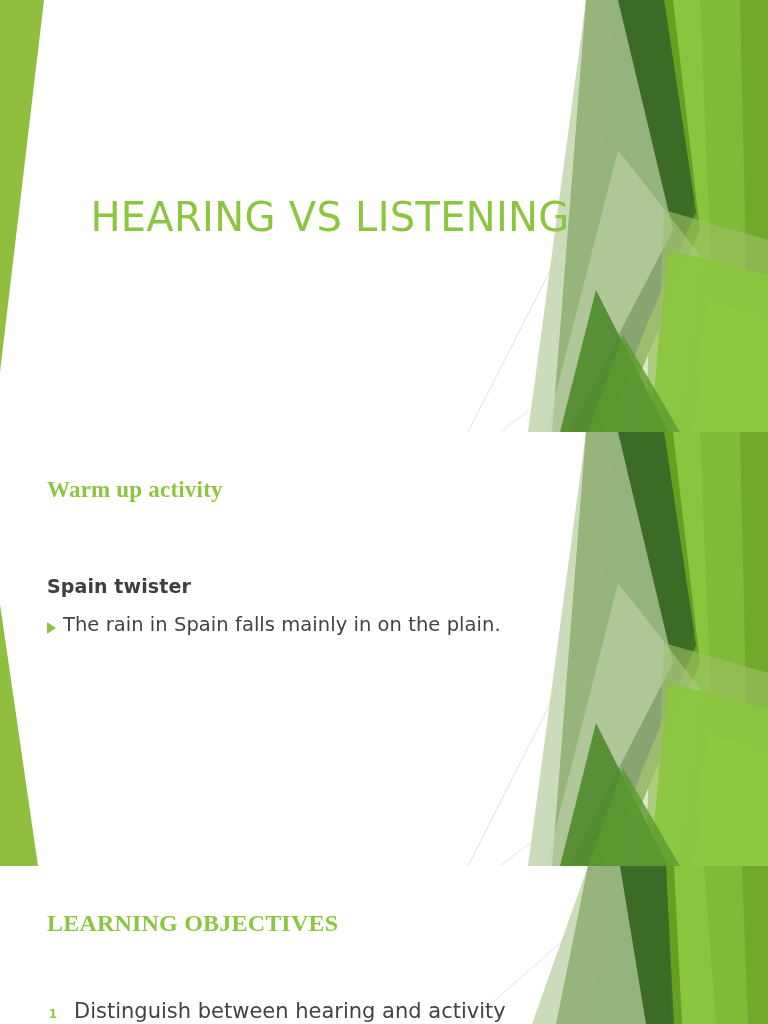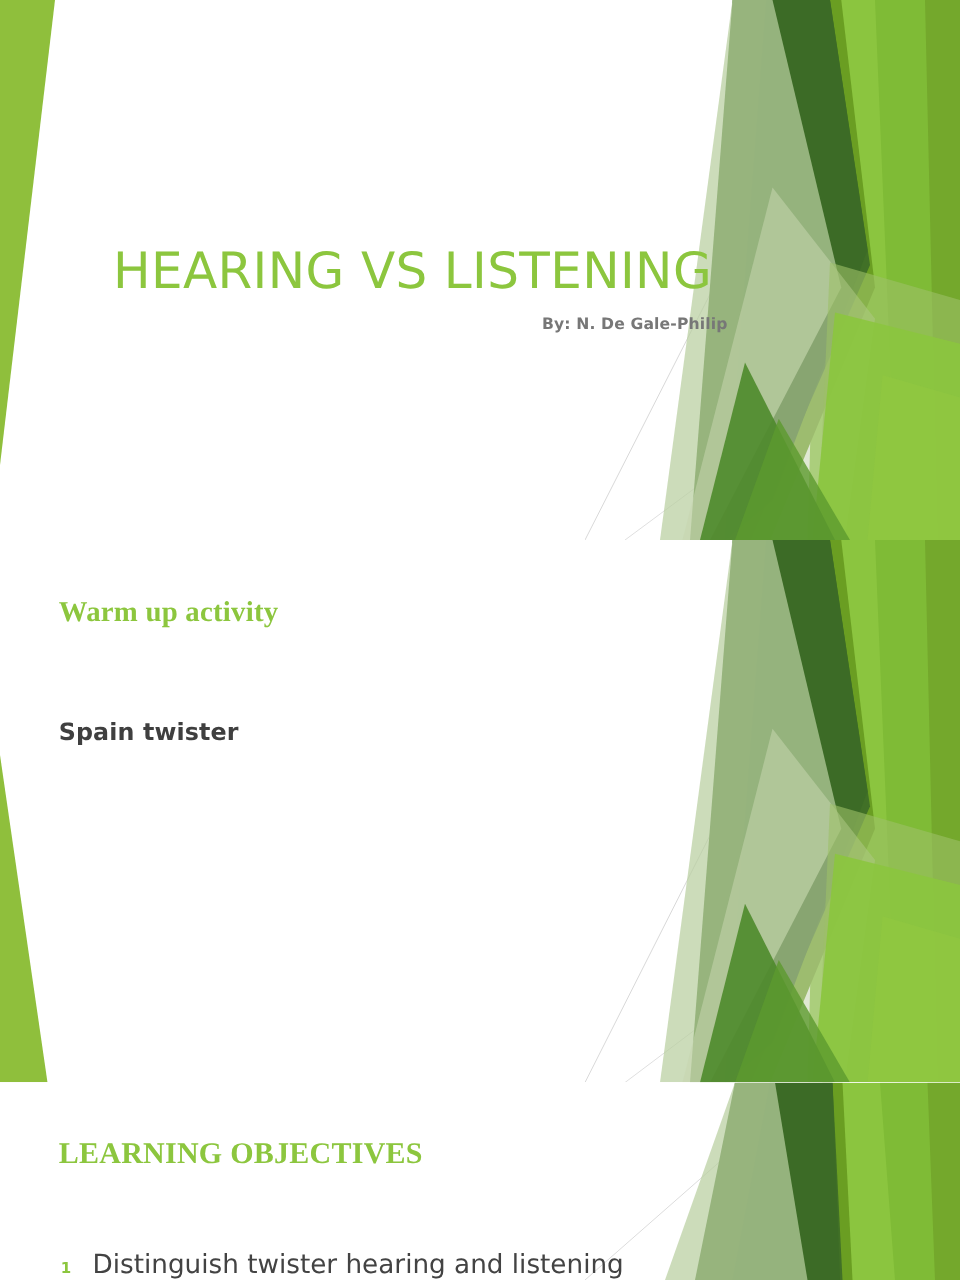--- a/index.html
+++ b/index.html
@@ -203,21 +203,20 @@
         <polygon points="200,250 300,275 300,432 182,432" fill="#8BC53F" opacity="0.92"></polygon>
         <polygon points="238,300 300,318 300,432 226,432" fill="#8FC741" opacity="0.85"></polygon>
 
         <polygon points="128,290 200,432 92,432" fill="#4E8A2B" opacity="0.9"></polygon>
         <polygon points="155,335 212,432 120,432" fill="#5C9A2E" opacity="0.8"></polygon>
       </svg>
     </div>
 
     <div class="title-block">
       <h1 class="deck-title">HEARING VS LISTENING</h1>
-      <p class="deck-subtitle">By: N. De Gale-Philip</p>
     </div>
   </div>
 
   <div class="slide-gap" style="top:432px;"></div>
 
   <div class="slide" id="slide-2">
 
     <div class="left-wedge wedge-bottom">
       <svg viewBox="0 0 48 262" preserveAspectRatio="none" aria-hidden="true">
         <polygon points="0,262 38,262 0,0" fill="#8FBF3C"></polygon>
@@ -242,20 +241,24 @@
         <polygon points="128,291 200,434 92,434" fill="#4E8A2B" opacity="0.9"></polygon>
         <polygon points="155,336 212,434 120,434" fill="#5C9A2E" opacity="0.8"></polygon>
       </svg>
     </div>
   </div>
 
   <h2 class="slide-heading" id="s2-heading">Warm up activity</h2>
 
   <p class="sub-lead">Spain twister</p>
 
+  <div class="bullet-row">
+    <span class="bullet-tri"></span>
+    <span class="bullet-text">The rain in Spain falls mainly in on the plain.</span>
+  </div>
 
   <div class="slide-gap" style="top:866px;"></div>
 
   <div class="slide" id="slide-3">
 
     <div class="left-wedge wedge-s3">
       <svg viewBox="0 0 44 158" preserveAspectRatio="none" aria-hidden="true">
         <polygon points="0,0 40,0 0,158" fill="#8FBF3C" opacity="0"></polygon>
       </svg>
     </div>
@@ -271,16 +274,16 @@
         <polygon points="148,0 198,0 204,158 118,158" fill="#3C6B26"></polygon>
         <polygon points="120,0 152,0 178,158 64,158" fill="#B9CFA0" opacity="0.72"></polygon>
       </svg>
     </div>
   </div>
 
   <h2 class="slide-heading" id="s3-heading">LEARNING OBJECTIVES</h2>
 
   <div class="num-row">
     <span class="num-mark">1</span>
-    <span class="num-text">Distinguish twister hearing and listening</span>
+    <span class="num-text">Distinguish between hearing and activity</span>
   </div>
 
 </div>
 
 </body></html>

